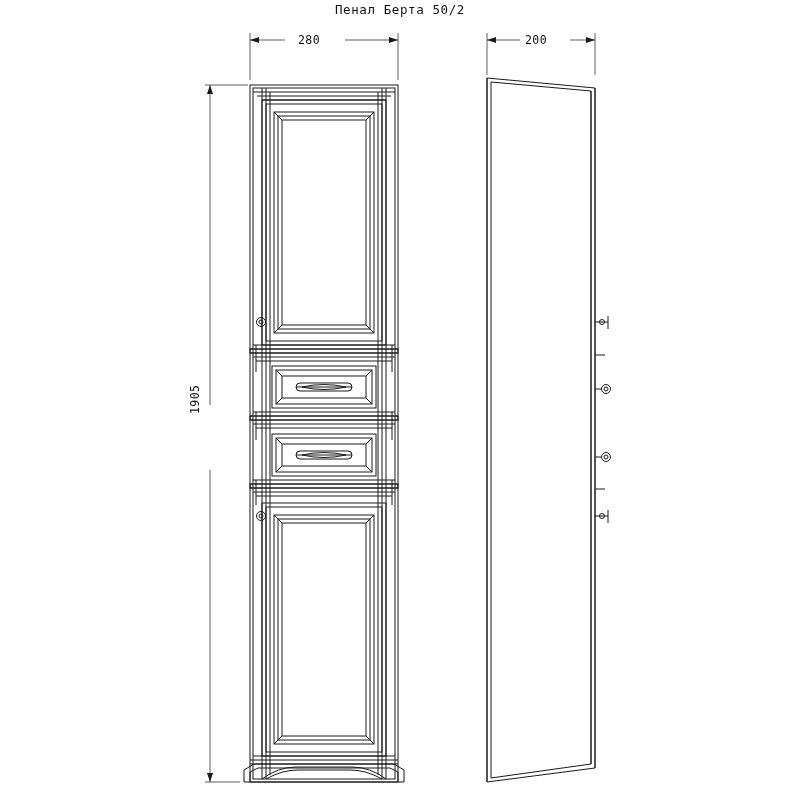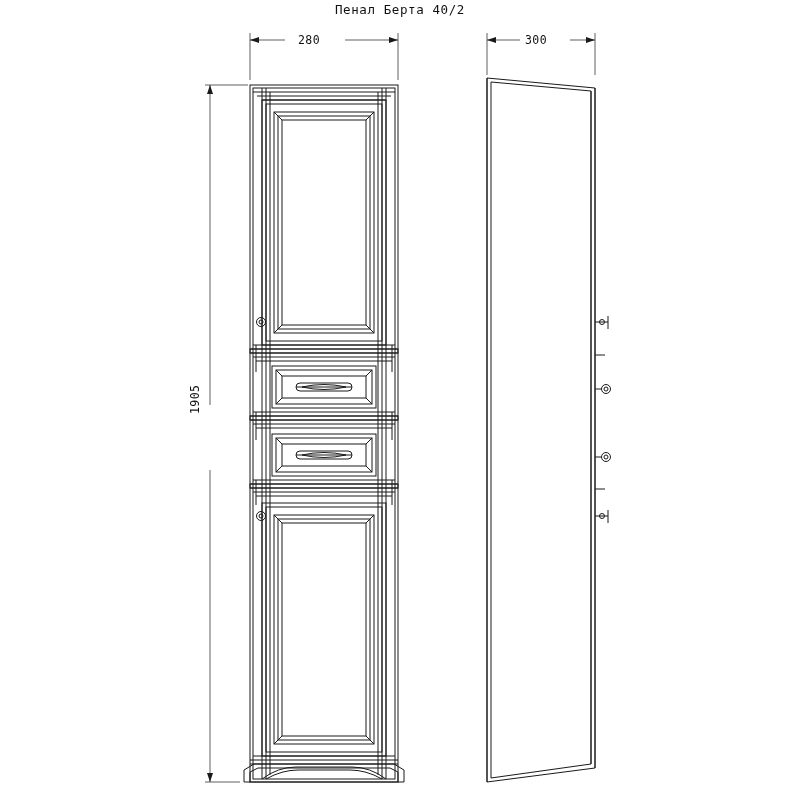--- a/index.html
+++ b/index.html
@@ -50,24 +50,24 @@
   .dim-height {
     left: 188px;
     top: 414px;
     transform: rotate(-90deg);
     transform-origin: left top;
   }
 </style>
 </head>
 <body>
 
-<div class="title">Пенал Берта 40/2</div>
+<div class="title">Пенал Берта 50/2</div>
 
 <div class="dim-label dim-width-front">280</div>
-<div class="dim-label dim-width-side">300</div>
+<div class="dim-label dim-width-side">200</div>
 <div class="dim-label dim-height">1905</div>
 
 <svg id="canvas" viewBox="0 0 800 800">
   <g fill="none" stroke="#1a1a1a" stroke-width="1" shape-rendering="geometricPrecision">
 
     <g stroke-width="0.7">
 
       <line x1="250" y1="40" x2="285" y2="40"></line>
       <line x1="345" y1="40" x2="398" y2="40"></line>
       <line x1="250" y1="33" x2="250" y2="80"></line>

